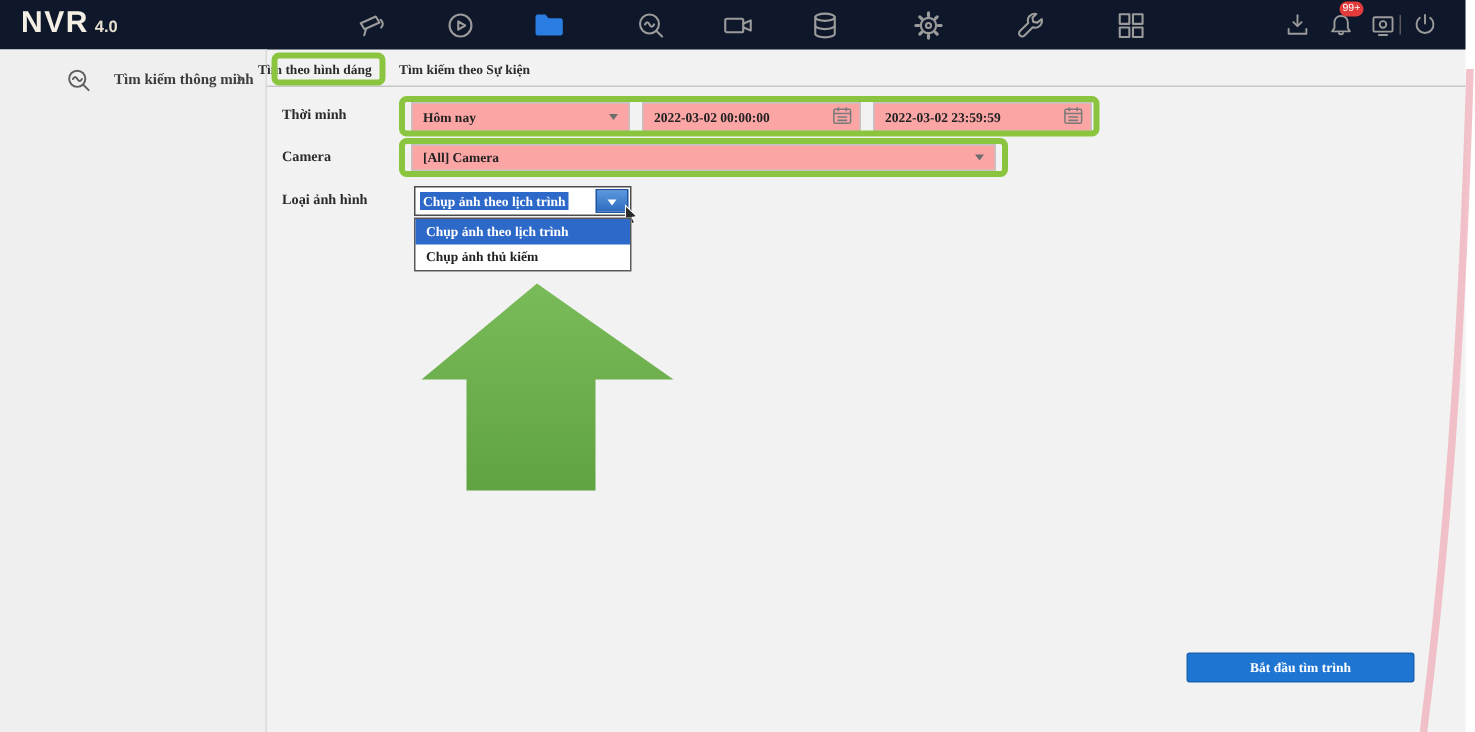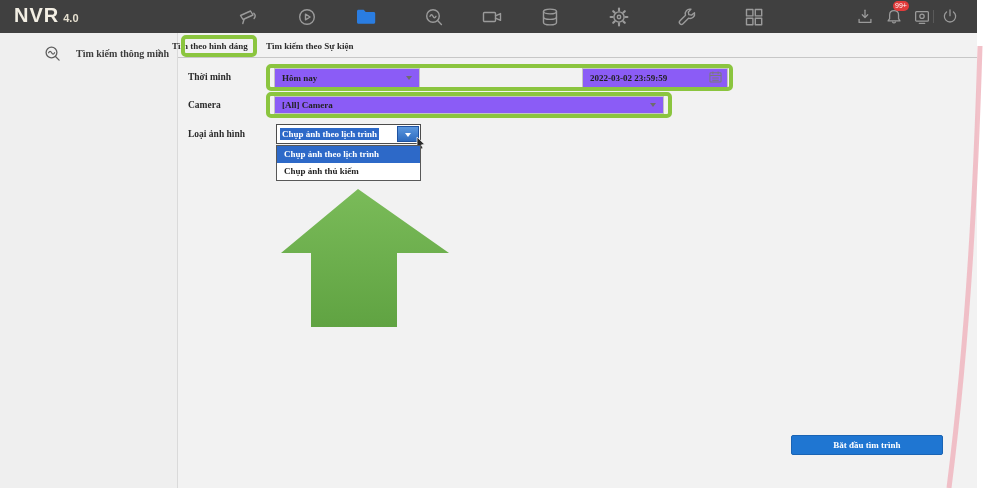--- a/index.html
+++ b/index.html
@@ -2,21 +2,21 @@
 <html><head>
 <meta charset="utf-8">
 <style>
   * { margin:0; padding:0; box-sizing:border-box; }
   body { background:#fff; }
   .screen { position:relative; width:983px; height:488px; background:#ffffff; overflow:hidden;
             font-family:"Liberation Serif", serif; }
   .app { position:absolute; left:0; top:0; width:977px; height:488px; background:#f2f2f2; }
 
   
-  .hdr { position:absolute; left:0; top:0; width:977px; height:33px; background:#404040; }
+  .hdr { position:absolute; left:0; top:0; width:977px; height:33px; background:#0f172a; }
   .logo { position:absolute; left:14px; top:4px; color:#f3efe4;
           font-family:"Liberation Sans", sans-serif; font-weight:bold; font-size:20px; letter-spacing:1px; }
   .logo .ver { font-size:11px; margin-left:4px; color:#e6e0d0; letter-spacing:0; }
   .nav-btn { position:absolute; top:5px; width:24px; height:24px; display:flex; align-items:center; justify-content:center; cursor:pointer; }
   .nav-btn svg { stroke:#9b9b9b; fill:none; stroke-width:1.4; stroke-linecap:round; stroke-linejoin:round; }
   .nav-btn.active svg { stroke:none; }
   .vdiv { position:absolute; top:10px; width:1px; height:13px; background:#5a5a5a; }
   .badge { position:absolute; left:893px; top:1px; min-width:14px; height:10px; background:#e23b3b;
            border-radius:6px; color:#fff; font-family:"Liberation Sans", sans-serif; font-size:7px;
            line-height:10px; text-align:center; padding:0 2px; z-index:3; }
@@ -31,21 +31,21 @@
   .chev { position:absolute; right:16px; top:10px; width:5px; height:5px;
           border-right:1.4px solid #5f5f5f; border-top:1.4px solid #5f5f5f; transform:rotate(45deg); }
 
   
   .tab { position:absolute; font-size:9px; font-weight:bold; color:#2b2b2b; cursor:pointer; }
   .tabline { position:absolute; left:178px; top:57px; width:799px; height:1px; background:#c7c7c7; }
   .flabel { position:absolute; left:188px; font-size:9.5px; font-weight:bold; color:#2b2b2b; }
 
   .gbox { position:absolute; border:4px solid #8bc53f; border-radius:5px; pointer-events:none; }
 
-  .field { position:absolute; background:#8b5cf6; border:1px solid #c3c3c3; font-size:9px; font-weight:bold;
+  .field { position:absolute; background:#fca5a5; border:1px solid #c3c3c3; font-size:9px; font-weight:bold;
            color:#222; display:flex; align-items:center; cursor:pointer; }
   .field .txt { margin-left:7px; white-space:nowrap; }
   .caret { position:absolute; right:7px; top:50%; margin-top:-2px; width:0; height:0;
            border-left:3.5px solid transparent; border-right:3.5px solid transparent; border-top:4px solid #6d6d6d; }
   .cal { position:absolute; right:5px; top:50%; transform:translateY(-50%); cursor:pointer; }
   .cal svg { stroke:#7a7a7a; fill:none; stroke-width:1.1; }
 
   
   .combo { position:absolute; left:276px; top:124px; width:145px; height:20px; background:#fff;
            border:1px solid #4c4c4c; display:flex; align-items:center; cursor:pointer; }
@@ -193,20 +193,29 @@
     <div class="tabline"></div>
 
     <div class="flabel" style="top:72px">Thời minh</div>
     <div class="flabel" style="top:100px">Camera</div>
     <div class="flabel" style="top:129px">Loại ảnh hình</div>
 
     <div class="field" style="left:274px; top:68px; width:146px; height:20px">
       <span class="txt">Hôm nay</span>
       <span class="caret"></span>
     </div>
+    <div class="field" style="left:428px; top:68px; width:146px; height:20px">
+      <span class="txt">2022-03-02 00:00:00</span>
+      <span class="cal">
+        <svg width="13" height="13" viewBox="0 0 14 14">
+            <rect x="1" y="2.5" width="12" height="10" rx="1"></rect>
+            <path d="M1 5.5 h12 M4.2 1 v3 M9.8 1 v3 M3.5 8 h7 M3.5 10.5 h7"></path>
+          </svg>
+      </span>
+    </div>
     <div class="field" style="left:582px; top:68px; width:146px; height:20px">
       <span class="txt">2022-03-02 23:59:59</span>
       <span class="cal">
         <svg width="13" height="13" viewBox="0 0 14 14">
             <rect x="1" y="2.5" width="12" height="10" rx="1"></rect>
             <path d="M1 5.5 h12 M4.2 1 v3 M9.8 1 v3 M3.5 8 h7 M3.5 10.5 h7"></path>
           </svg>
       </span>
     </div>
 

